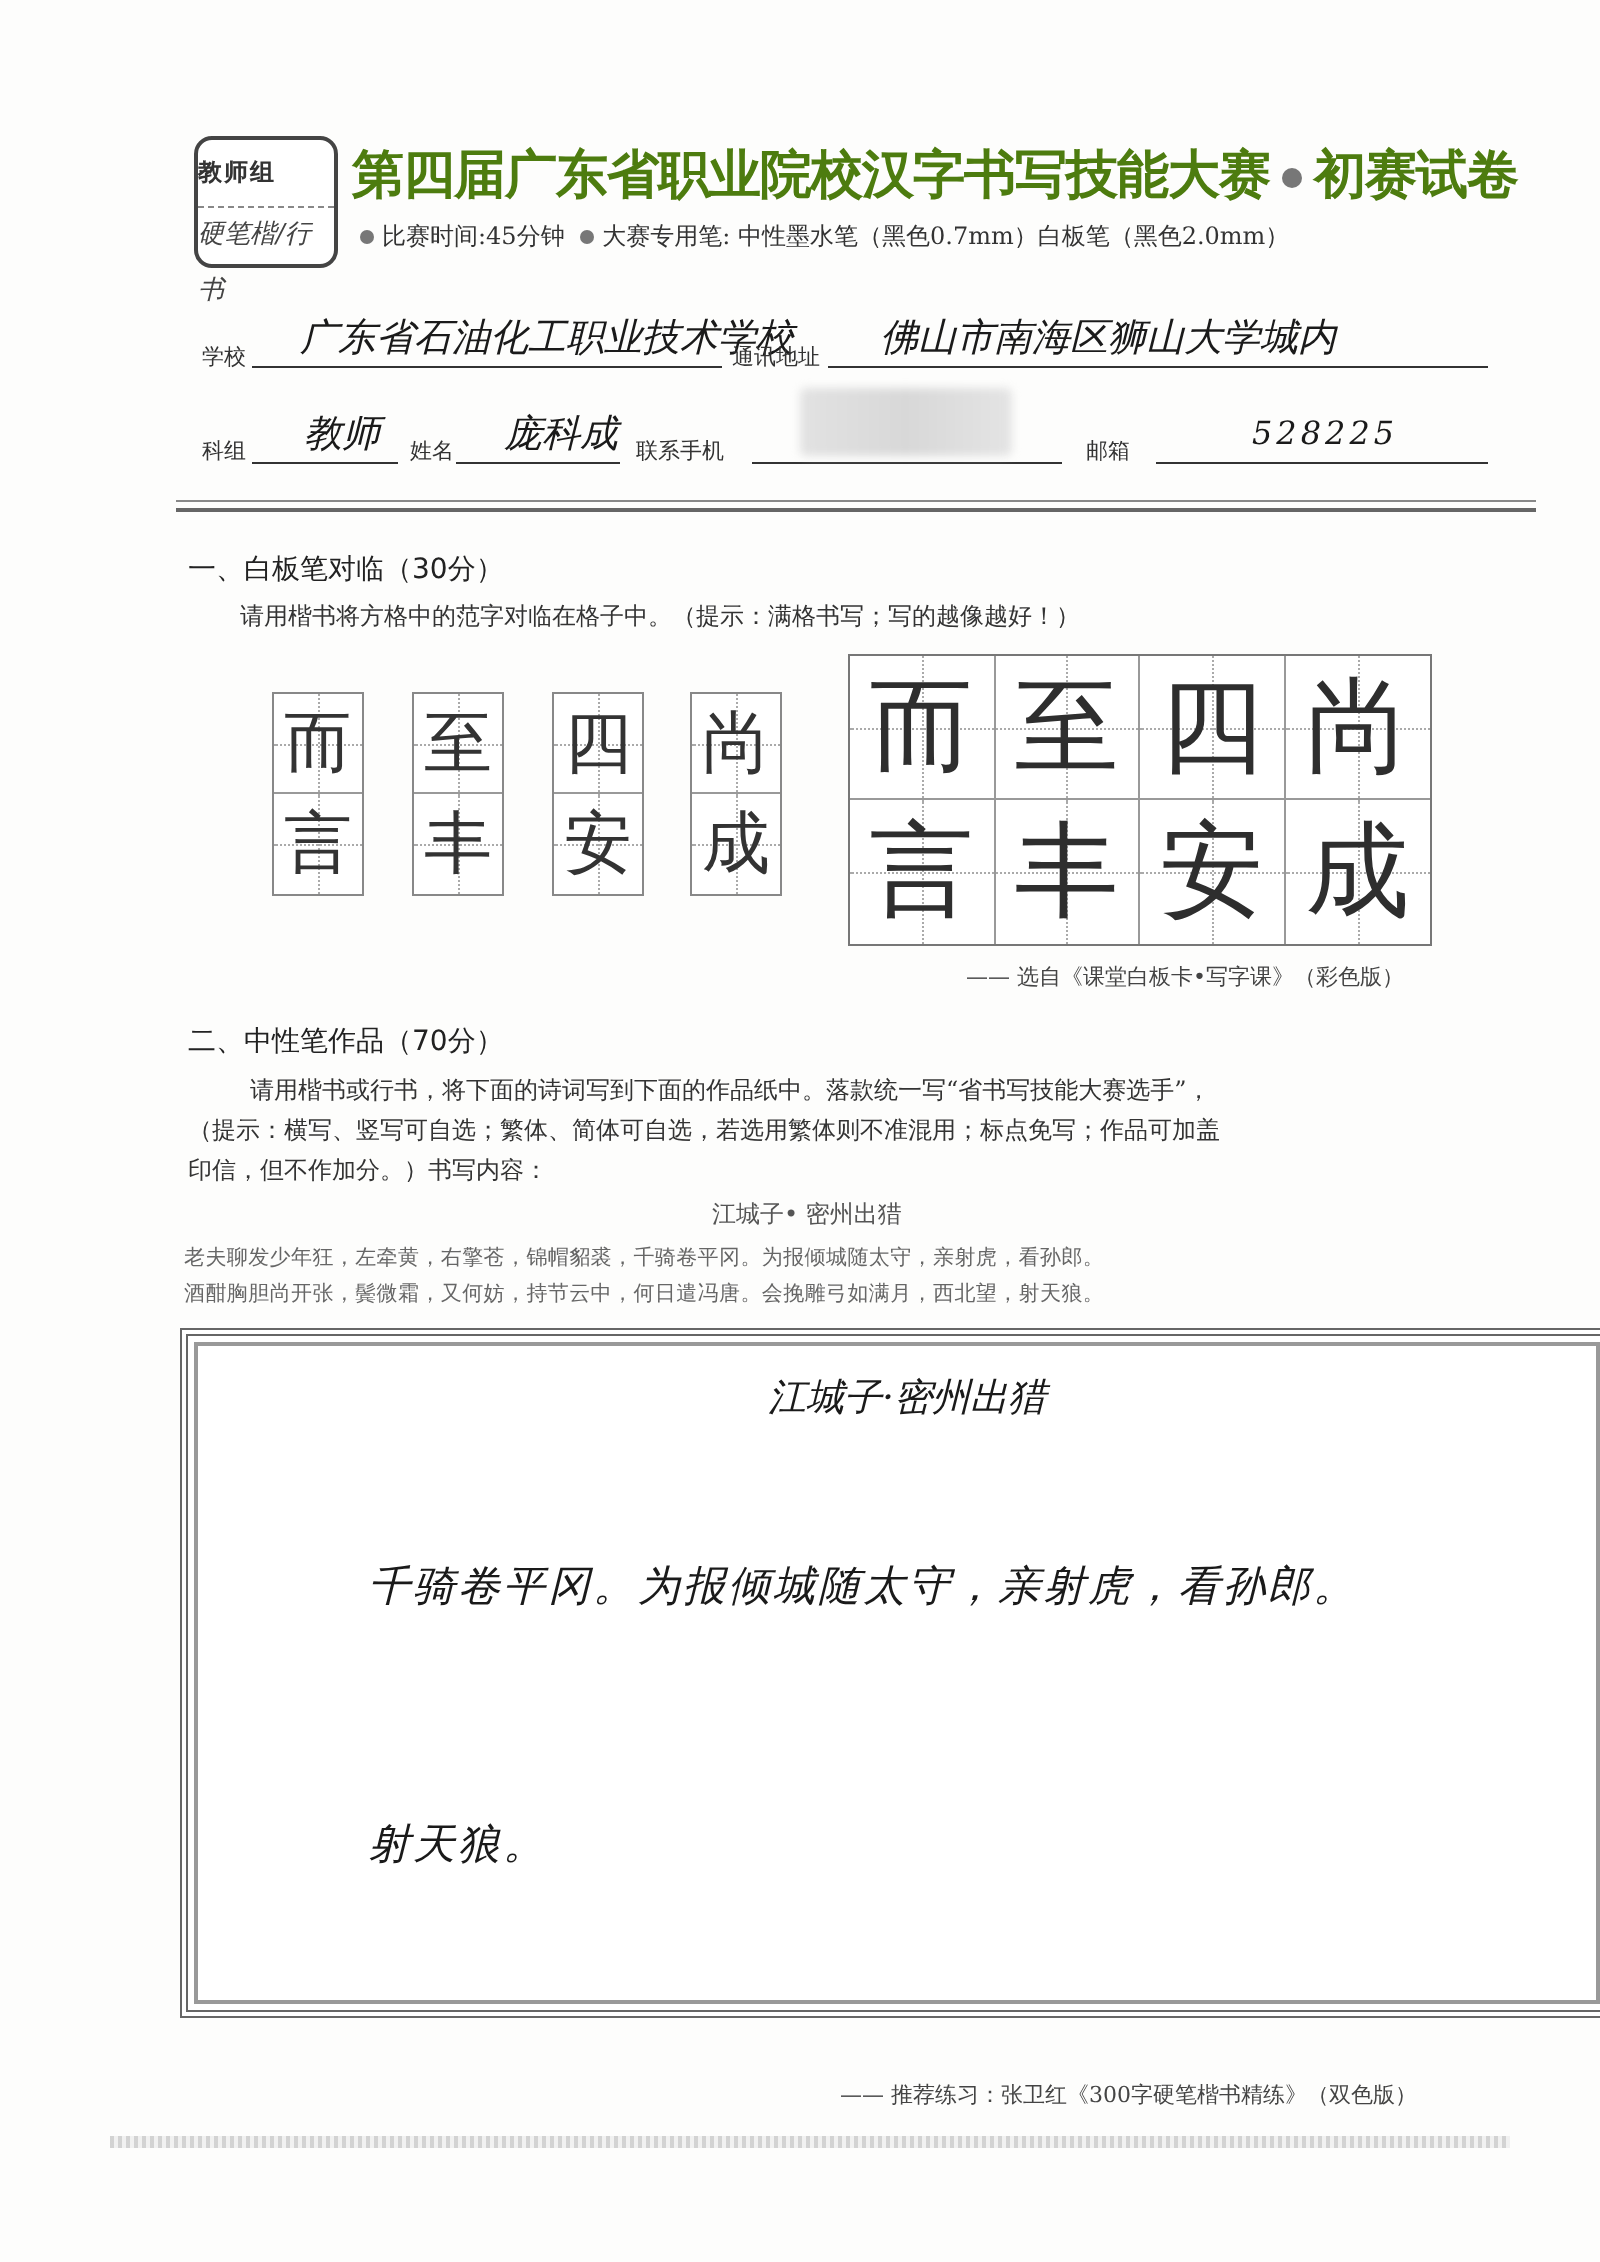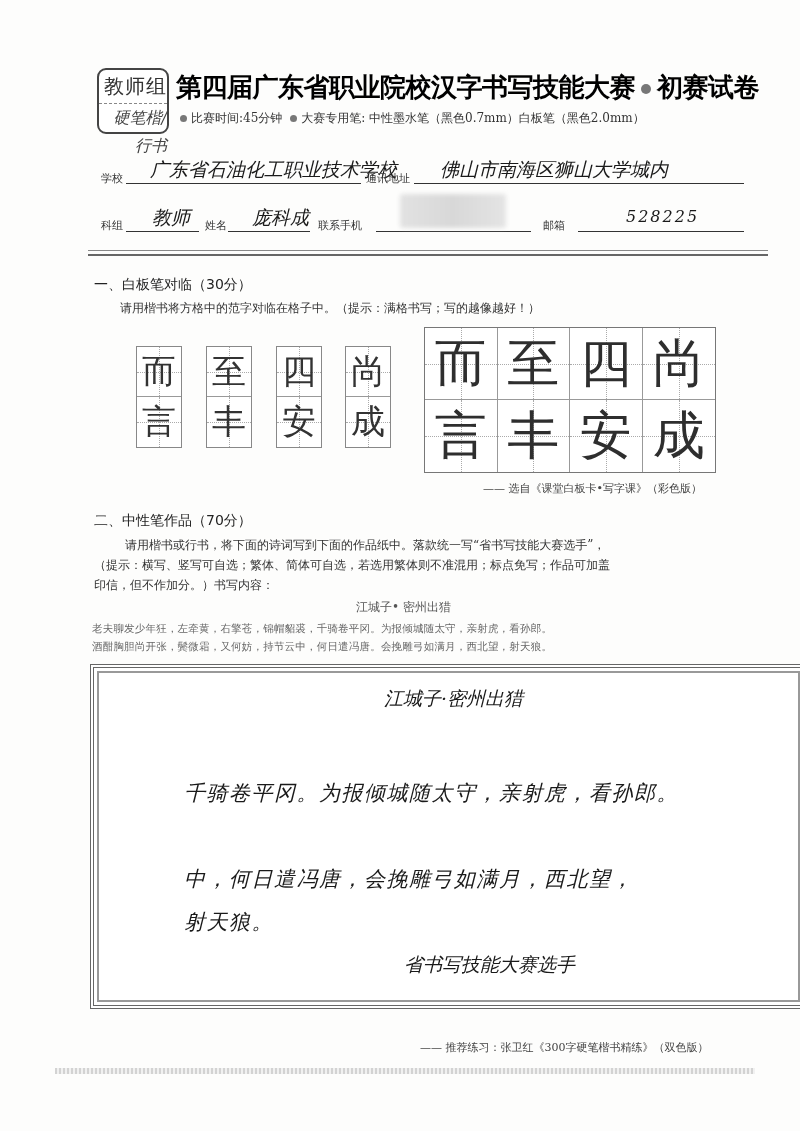--- a/index.html
+++ b/index.html
@@ -12,30 +12,30 @@
     }
     .abs { position: absolute; }
 
     
     .badge {
       left: 97px; top: 68px; width: 72px; height: 66px;
       border: 2px solid #444; border-radius: 9px; box-sizing: border-box;
       background: #fff;
     }
     .badge-top {
-      height: 33px; line-height: 33px; text-align: right;
-      font-size: 20px; font-weight: normal; color: #333;
+      height: 33px; line-height: 33px; text-align: left;
+      font-size: 12px; font-weight: bold; color: #333;
       border-bottom: 1px dashed #888; letter-spacing: 1px;
     }
     .badge-bottom {
-      height: 28px; line-height: 28px; text-align: right;
-      font-size: 16px; color: #444; font-family: "DejaVu Serif", serif; font-style: italic;
+      height: 28px; line-height: 28px; text-align: left;
+      font-size: 13px; color: #444; font-family: "DejaVu Serif", serif; font-style: italic;
     }
     .main-title {
-      left: 176px; top: 70px; font-size: 26px; font-weight: bold; color: #000000;
+      left: 176px; top: 70px; font-size: 26px; font-weight: bold; color: #4d7c0f;
       letter-spacing: -0.5px; white-space: nowrap;
     }
     .main-title .dot { display: inline-block; width: 10px; height: 10px; border-radius: 50%;
       background: #777; vertical-align: middle; margin: 0 6px; }
     .sub-info {
       left: 180px; top: 110px; font-size: 12px; color: #333; white-space: nowrap;
       font-family: "DejaVu Serif", serif;
     }
     .sub-info .bullet { display: inline-block; width: 7px; height: 7px; border-radius: 50%;
       background: #777; margin: 0 4px 1px 0; vertical-align: middle; }
@@ -232,19 +232,17 @@
 <div class="abs instr" style="left:94px;top:557px">（提示：横写、竖写可自选；繁体、简体可自选，若选用繁体则不准混用；标点免写；作品可加盖</div>
 <div class="abs instr" style="left:94px;top:577px">印信，但不作加分。）书写内容：</div>
 
 <div class="abs poem-title" style="left:356px;top:599px">江城子• 密州出猎</div>
 <div class="abs poem-line" style="left:92px;top:622px">老夫聊发少年狂，左牵黄，右擎苍，锦帽貂裘，千骑卷平冈。为报倾城随太守，亲射虎，看孙郎。</div>
 <div class="abs poem-line" style="left:92px;top:640px">酒酣胸胆尚开张，鬓微霜，又何妨，持节云中，何日遣冯唐。会挽雕弓如满月，西北望，射天狼。</div>
 
 <div class="abs work-frame">
   <div class="abs hand work-title" style="left:270px;top:18px">江城子·密州出猎</div>
   <div class="abs hand work-line" style="left:70px;top:111px">千骑卷平冈。为报倾城随太守，亲射虎，看孙郎。</div>
-  <div class="abs hand work-line" style="left:70px;top:197px">中，何日遣冯唐，会挽雕弓如满月，西北望，</div>
   <div class="abs hand work-line" style="left:70px;top:240px">射天狼。</div>
-  <div class="abs hand work-sign" style="left:290px;top:284px">省书写技能大赛选手</div>
 </div>
 
 <div class="abs source" style="left:420px;top:1040px">—— 推荐练习：张卫红《300字硬笔楷书精练》（双色版）</div>
 <div class="abs bottom-texture"></div>
 
 </body></html>

